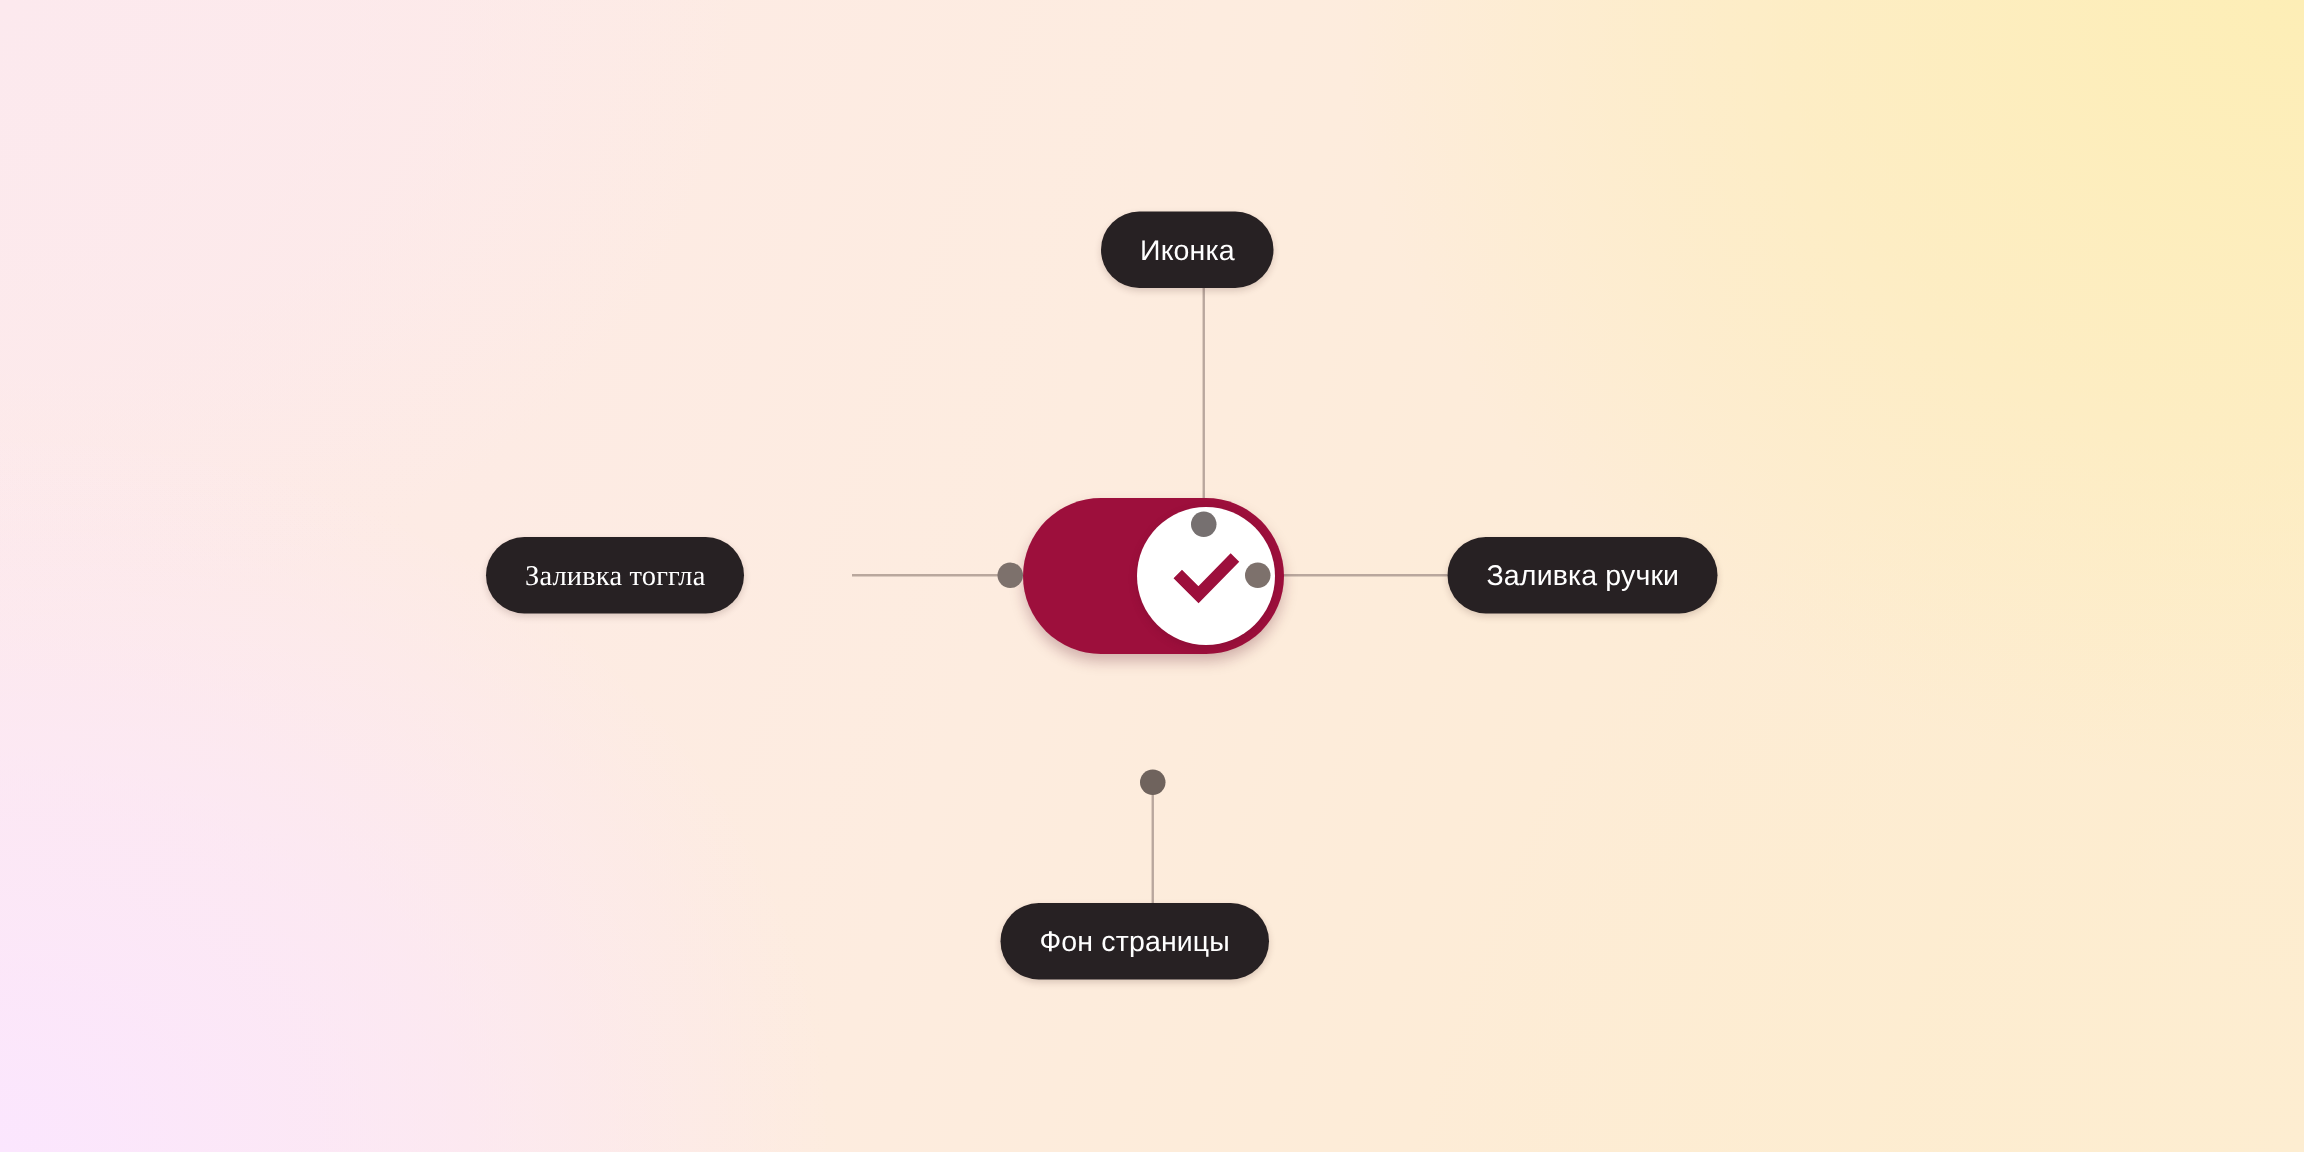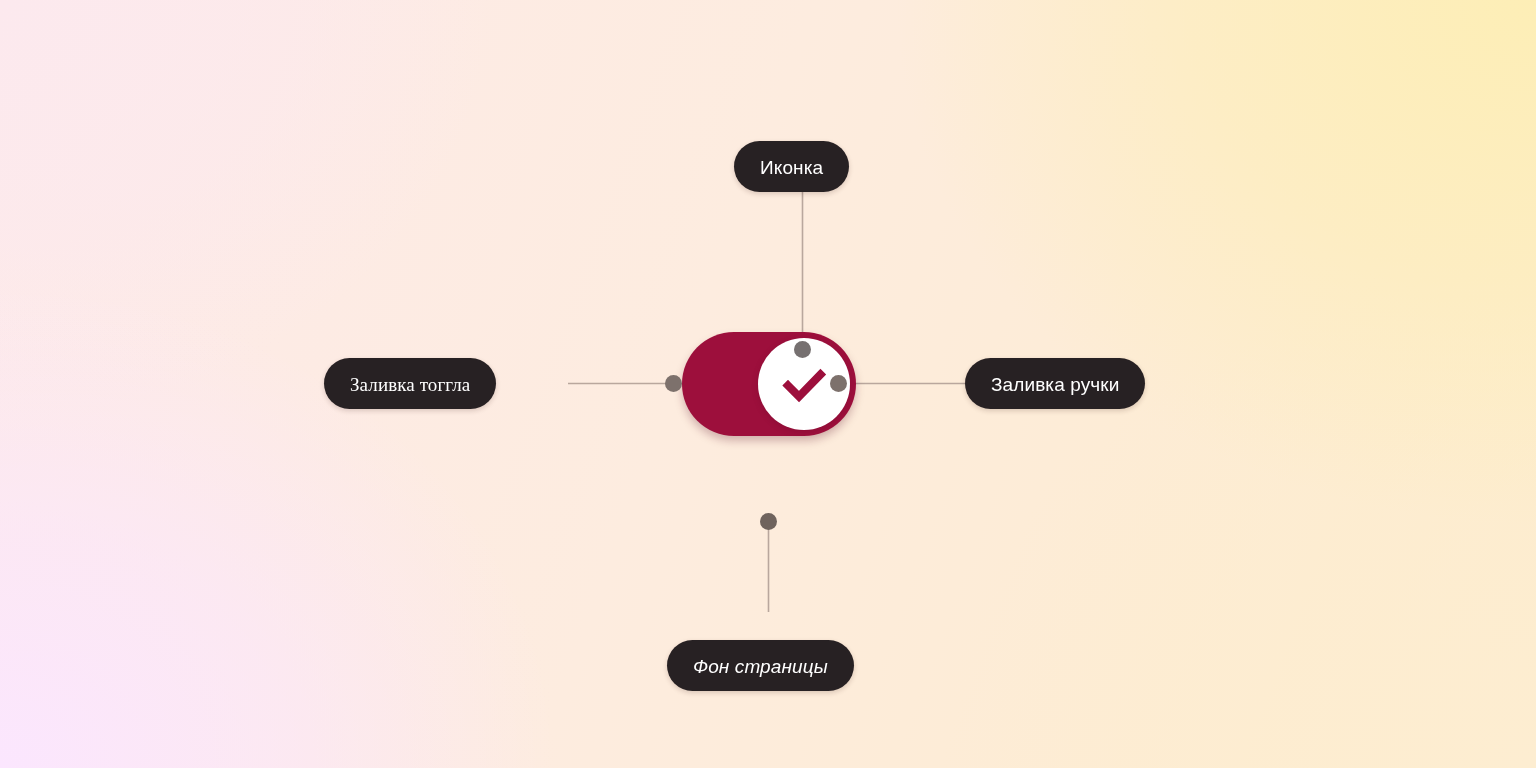--- a/index.html
+++ b/index.html
@@ -56,21 +56,21 @@
     line-height: 1;
     letter-spacing: 0.1px;
     white-space: nowrap;
     box-shadow: 0 2px 5px rgba(60,30,20,0.18);
     user-select: none;
   }
 
   #pill-icon        { left: 734px; top: 141px; }
   #pill-toggle-fill { left: 324px; top: 358px; font-family: Liberation Serif, serif; }
   #pill-knob-fill   { left: 965px; top: 358px; }
-  #pill-page-bg     { left: 667px; top: 640px; font-style: italic; }
+  #pill-page-bg     { left: 667px; top: 602px; }
 
   
   #toggle {
     position: absolute;
     left: 682px;
     top: 332px;
     width: 174px;
     height: 104px;
     border-radius: 52px;
     background: #9d0f3c;

